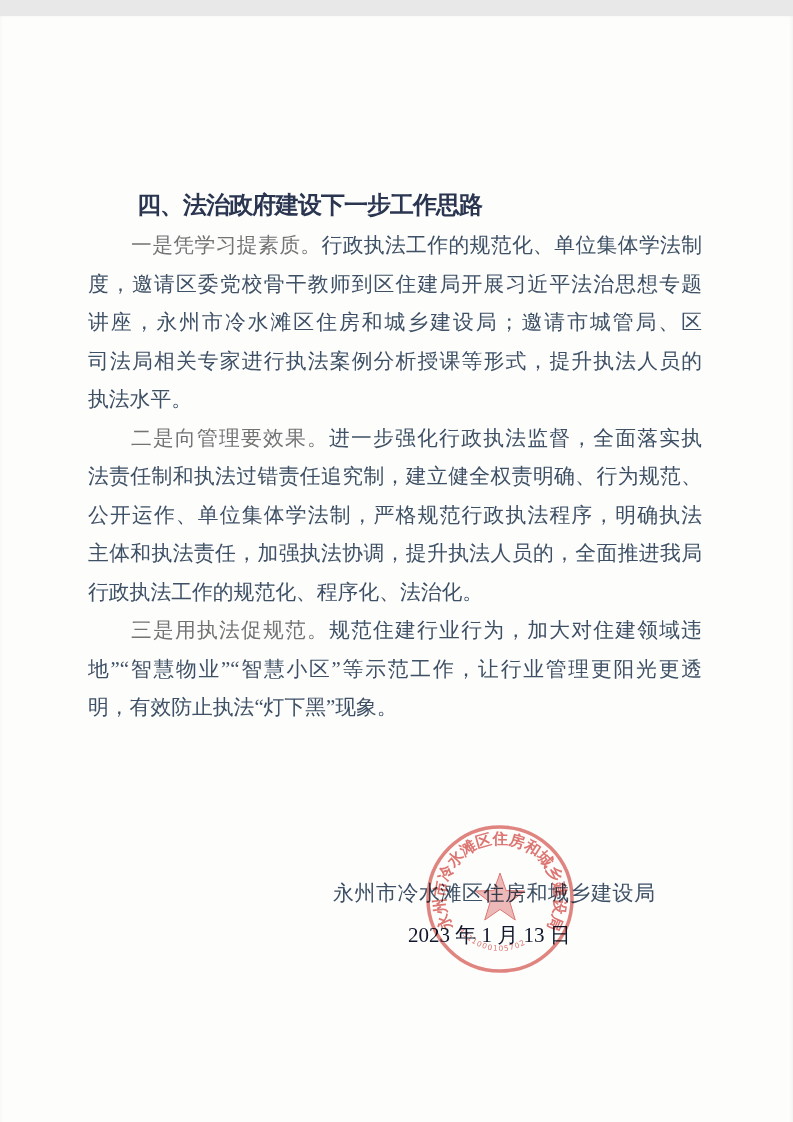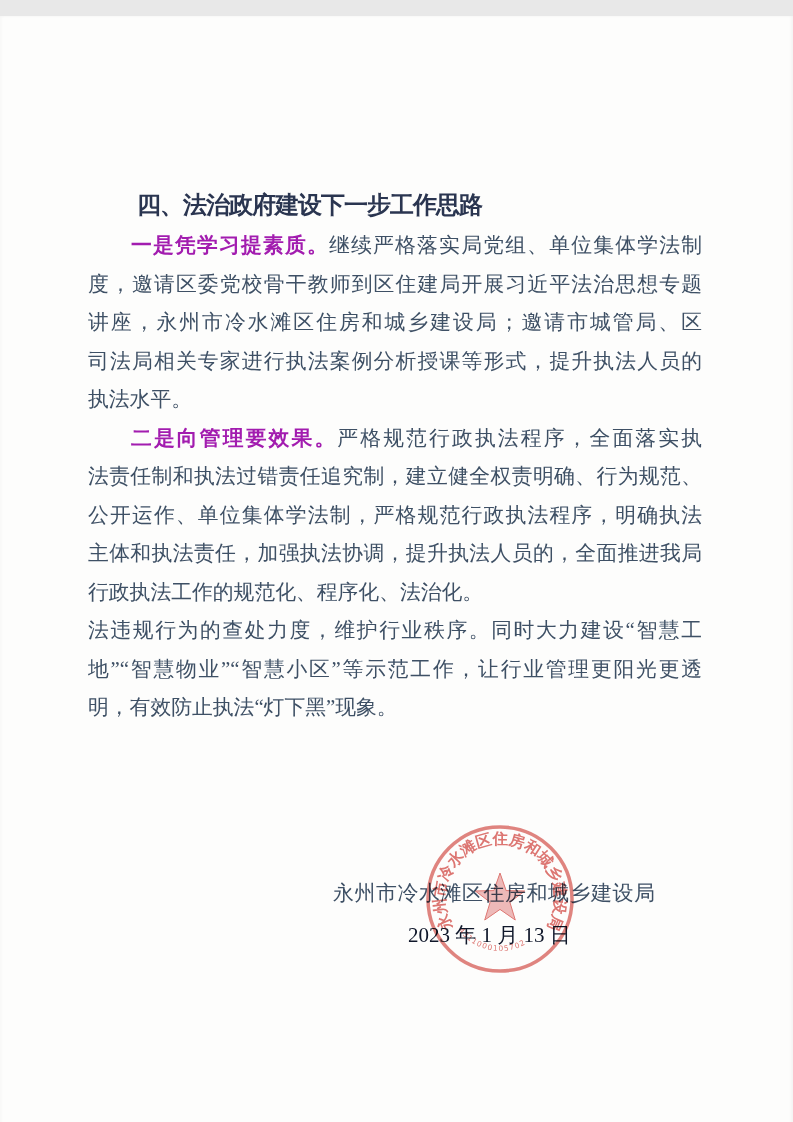--- a/index.html
+++ b/index.html
@@ -38,22 +38,22 @@
     text-align:justify;
     text-align-last:justify;
   }
   .line.para-last{
     text-align-last:left;
   }
   .line.first{
     padding-left:43px;
   }
   .lead{
-    font-weight:700;
-    color:#a21caf;
+    font-weight:400;
+    color:#737373;
   }
   .signature-org{
     position:absolute;
     left:333px;top:861px;
     width:330px;
     font-size:21px;
     line-height:32px;
     letter-spacing:0.5px;
     color:#3e5065;
     white-space:nowrap;
@@ -89,37 +89,37 @@
 </head>
 <body>
 
 <div class="page">
 
   <div class="doc-title">四、法治政府建设下一步工作思路</div>
 
   <div class="body-text">
 
     <div class="para">
-      <div class="line first"><span class="lead">一是凭学习提素质。</span><span>继续严格落实局党组、单位集体学法制</span></div>
+      <div class="line first"><span class="lead">一是凭学习提素质。</span><span>行政执法工作的规范化、单位集体学法制</span></div>
       <div class="line">度，邀请区委党校骨干教师到区住建局开展习近平法治思想专题</div>
       <div class="line">讲座，永州市冷水滩区住房和城乡建设局；邀请市城管局、区</div>
       <div class="line">司法局相关专家进行执法案例分析授课等形式，提升执法人员的</div>
       <div class="line para-last">执法水平。</div>
     </div>
 
     <div class="para">
-      <div class="line first"><span class="lead">二是向管理要效果。</span><span>严格规范行政执法程序，全面落实执</span></div>
+      <div class="line first"><span class="lead">二是向管理要效果。</span><span>进一步强化行政执法监督，全面落实执</span></div>
       <div class="line">法责任制和执法过错责任追究制，建立健全权责明确、行为规范、</div>
       <div class="line">公开运作、单位集体学法制，严格规范行政执法程序，明确执法</div>
       <div class="line">主体和执法责任，加强执法协调，提升执法人员的，全面推进我局</div>
       <div class="line para-last">行政执法工作的规范化、程序化、法治化。</div>
     </div>
 
     <div class="para">
-      <div class="line">法违规行为的查处力度，维护行业秩序。同时大力建设“智慧工</div>
+      <div class="line first"><span class="lead">三是用执法促规范。</span><span>规范住建行业行为，加大对住建领域违</span></div>
       <div class="line">地”“智慧物业”“智慧小区”等示范工作，让行业管理更阳光更透</div>
       <div class="line para-last">明，有效防止执法“灯下黑”现象。</div>
     </div>
 
   </div>
 
   <div class="signature-org">永州市冷水滩区住房和城乡建设局</div>
   <div class="signature-date">2023 年 1 月 13 日</div>
 
   <svg class="seal" viewBox="0 0 156 156" xmlns="http://www.w3.org/2000/svg">

